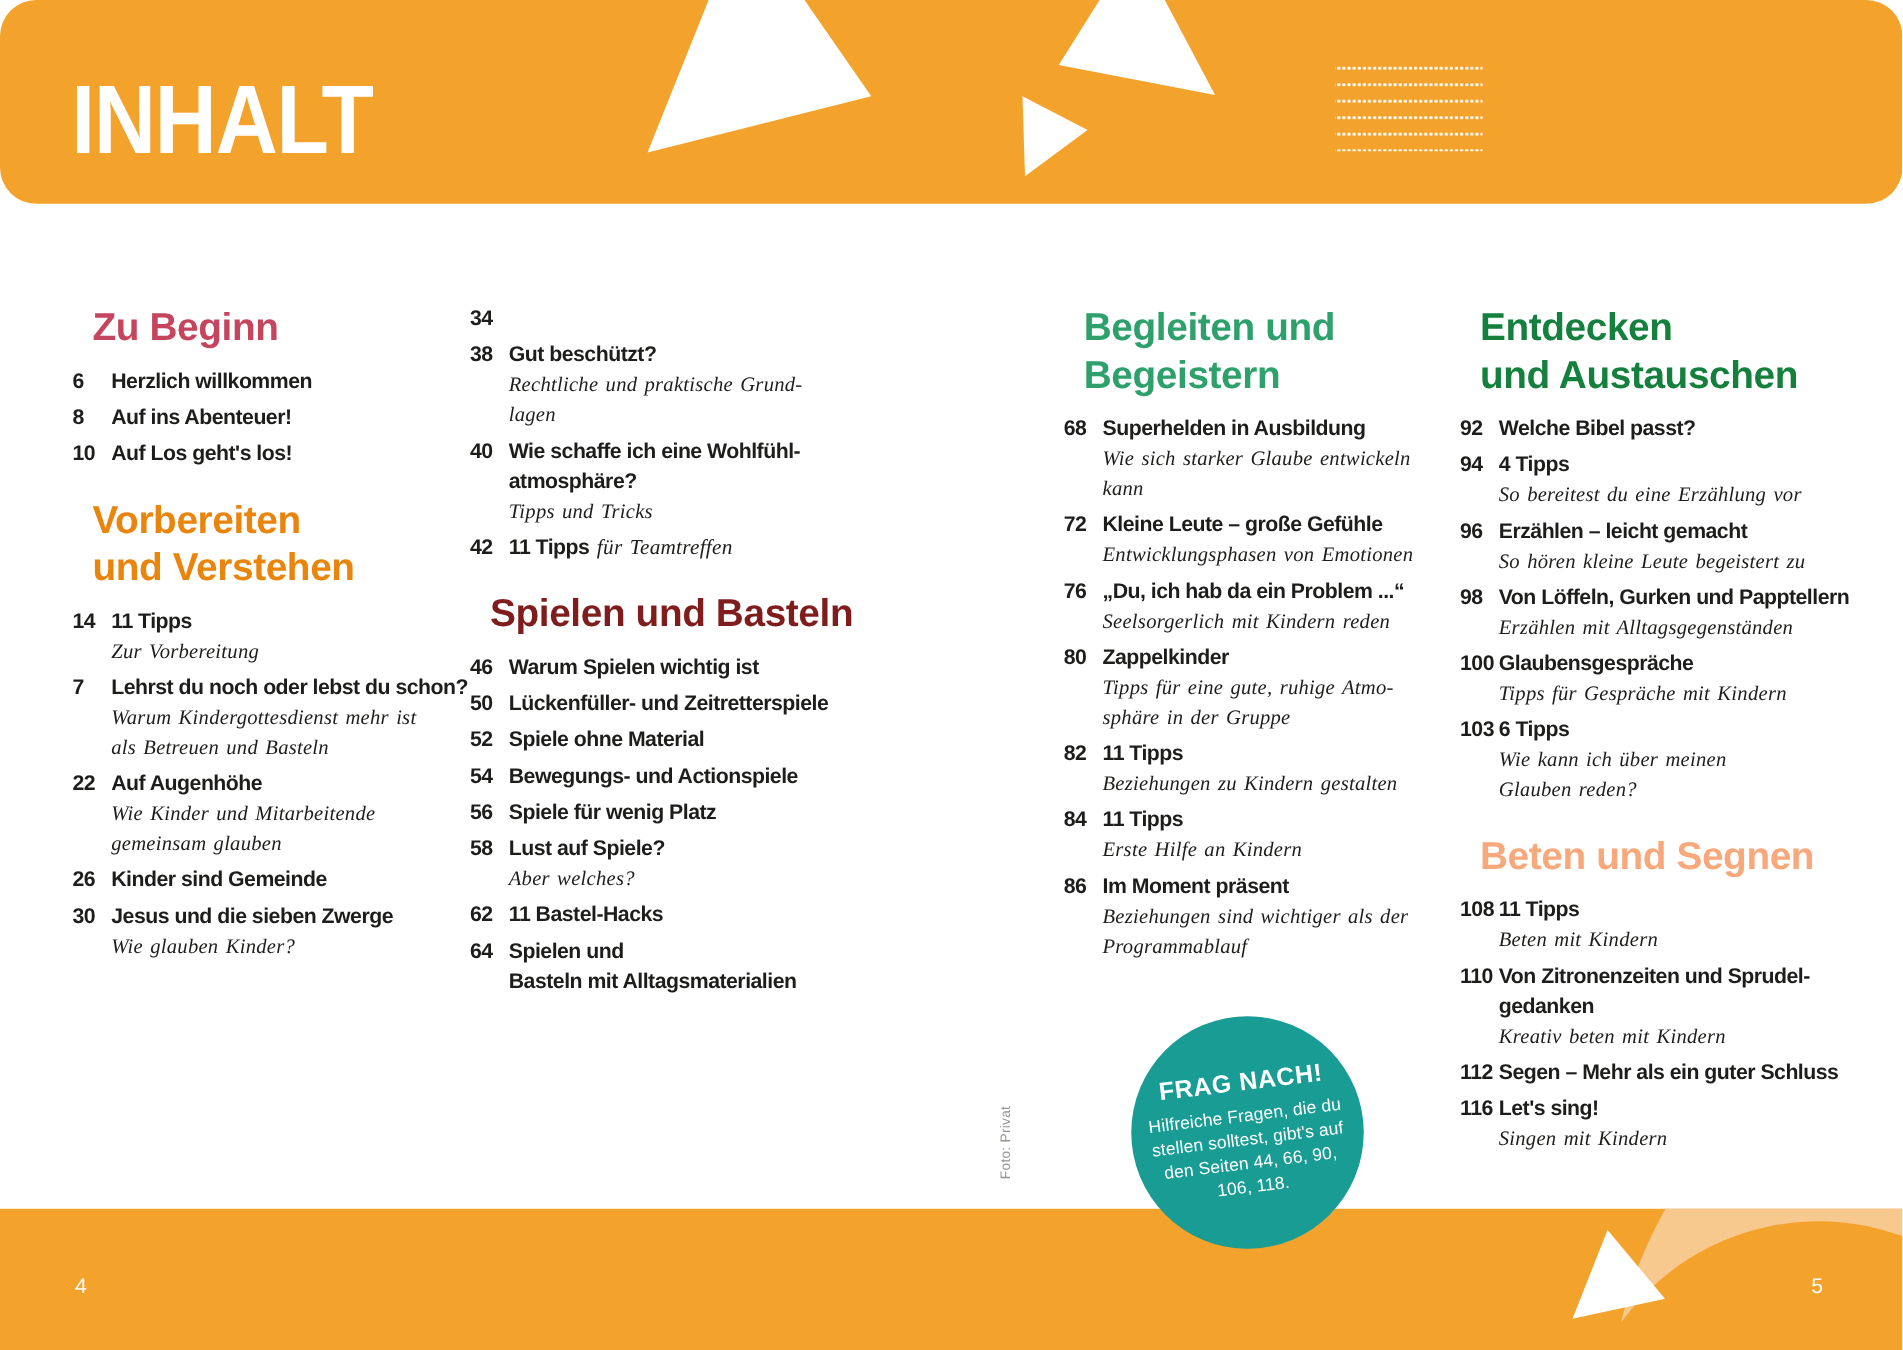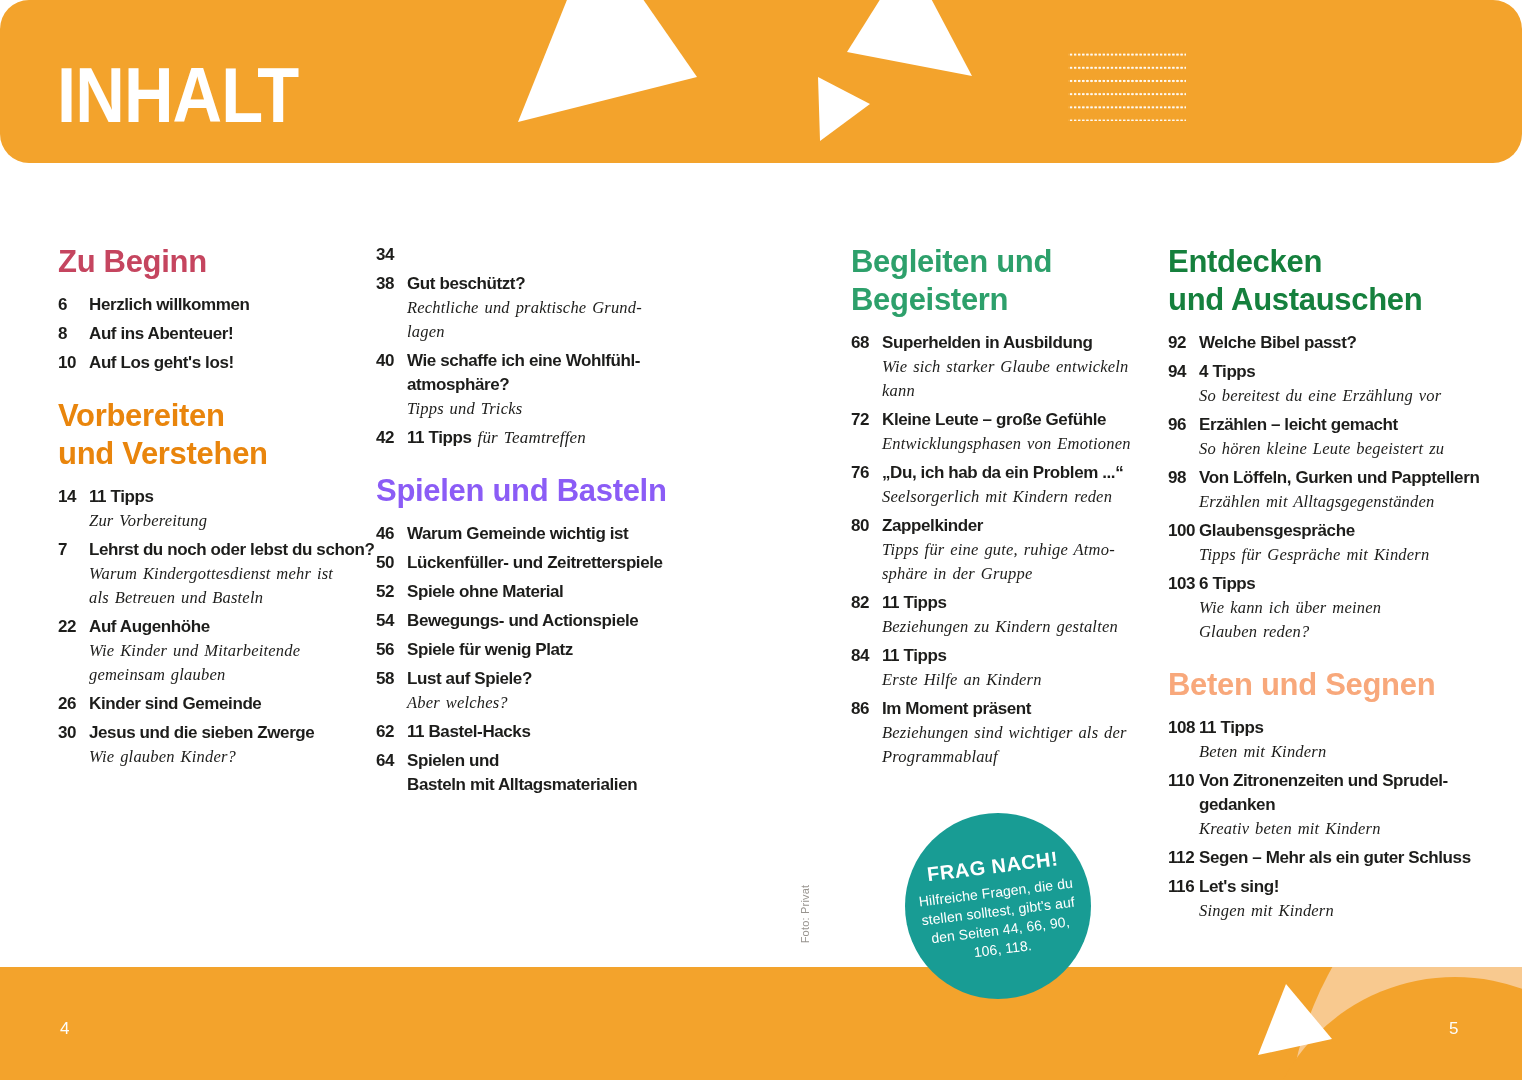--- a/index.html
+++ b/index.html
@@ -22,21 +22,21 @@
     background-image:radial-gradient(circle,rgba(255,255,255,.95) 1.15px,transparent 1.45px);
     background-size:4.1px 13.2px;background-position:1px 3px;}
 
   
   .col{position:absolute;top:243px;font-size:17px;line-height:24px;}
   .col1{left:58px;width:320px;}
   .col2{left:376px;width:310px;}
   .col3{left:851px;width:315px;}
   .col4{left:1168px;width:350px;}
   .sec-heading{font-size:31px;line-height:38px;font-weight:bold;letter-spacing:-.3px;
-    white-space:pre-line;margin:22px 0 12px 0;}
+    white-space:pre-line;margin:22px 0 12px 16px;}
   .col .sec-heading:first-child{margin-top:0;}
   .entry{display:flex;margin-bottom:5px;}
   .pg{flex:0 0 31px;font-weight:bold;letter-spacing:-.4px;}
   .tx{flex:1;}
   .t{font-weight:bold;letter-spacing:-.4px;white-space:pre-line;}
   .ti,.sub{font-family:"Liberation Serif",serif;font-style:italic;letter-spacing:.2px;word-spacing:1.5px;}
   .sub{white-space:pre-line;font-size:16.5px;}
 
   
   .badge{position:absolute;left:905px;top:813px;width:186px;height:186px;border-radius:50%;
@@ -124,24 +124,24 @@
         </div>
         <div class="entry">
           <span class="pg">40</span>
           <div class="tx"><span class="t">Wie schaffe ich eine Wohlfühl-
 atmosphäre?</span><div class="sub">Tipps und Tricks</div></div>
         </div>
         <div class="entry">
           <span class="pg">42</span>
           <div class="tx"><span class="t">11 Tipps</span><span class="ti"> für Teamtreffen</span></div>
         </div>
-        <h2 class="sec-heading" style="color: #8b5cf6;">Spielen und Basteln</h2>
+        <h2 class="sec-heading" style="color: #7f1d1d;">Spielen und Basteln</h2>
         <div class="entry">
           <span class="pg">46</span>
-          <div class="tx"><span class="t">Warum Gemeinde wichtig ist</span></div>
+          <div class="tx"><span class="t">Warum Spielen wichtig ist</span></div>
         </div>
         <div class="entry">
           <span class="pg">50</span>
           <div class="tx"><span class="t">Lückenfüller- und Zeitretterspiele</span></div>
         </div>
         <div class="entry">
           <span class="pg">52</span>
           <div class="tx"><span class="t">Spiele ohne Material</span></div>
         </div>
         <div class="entry">

